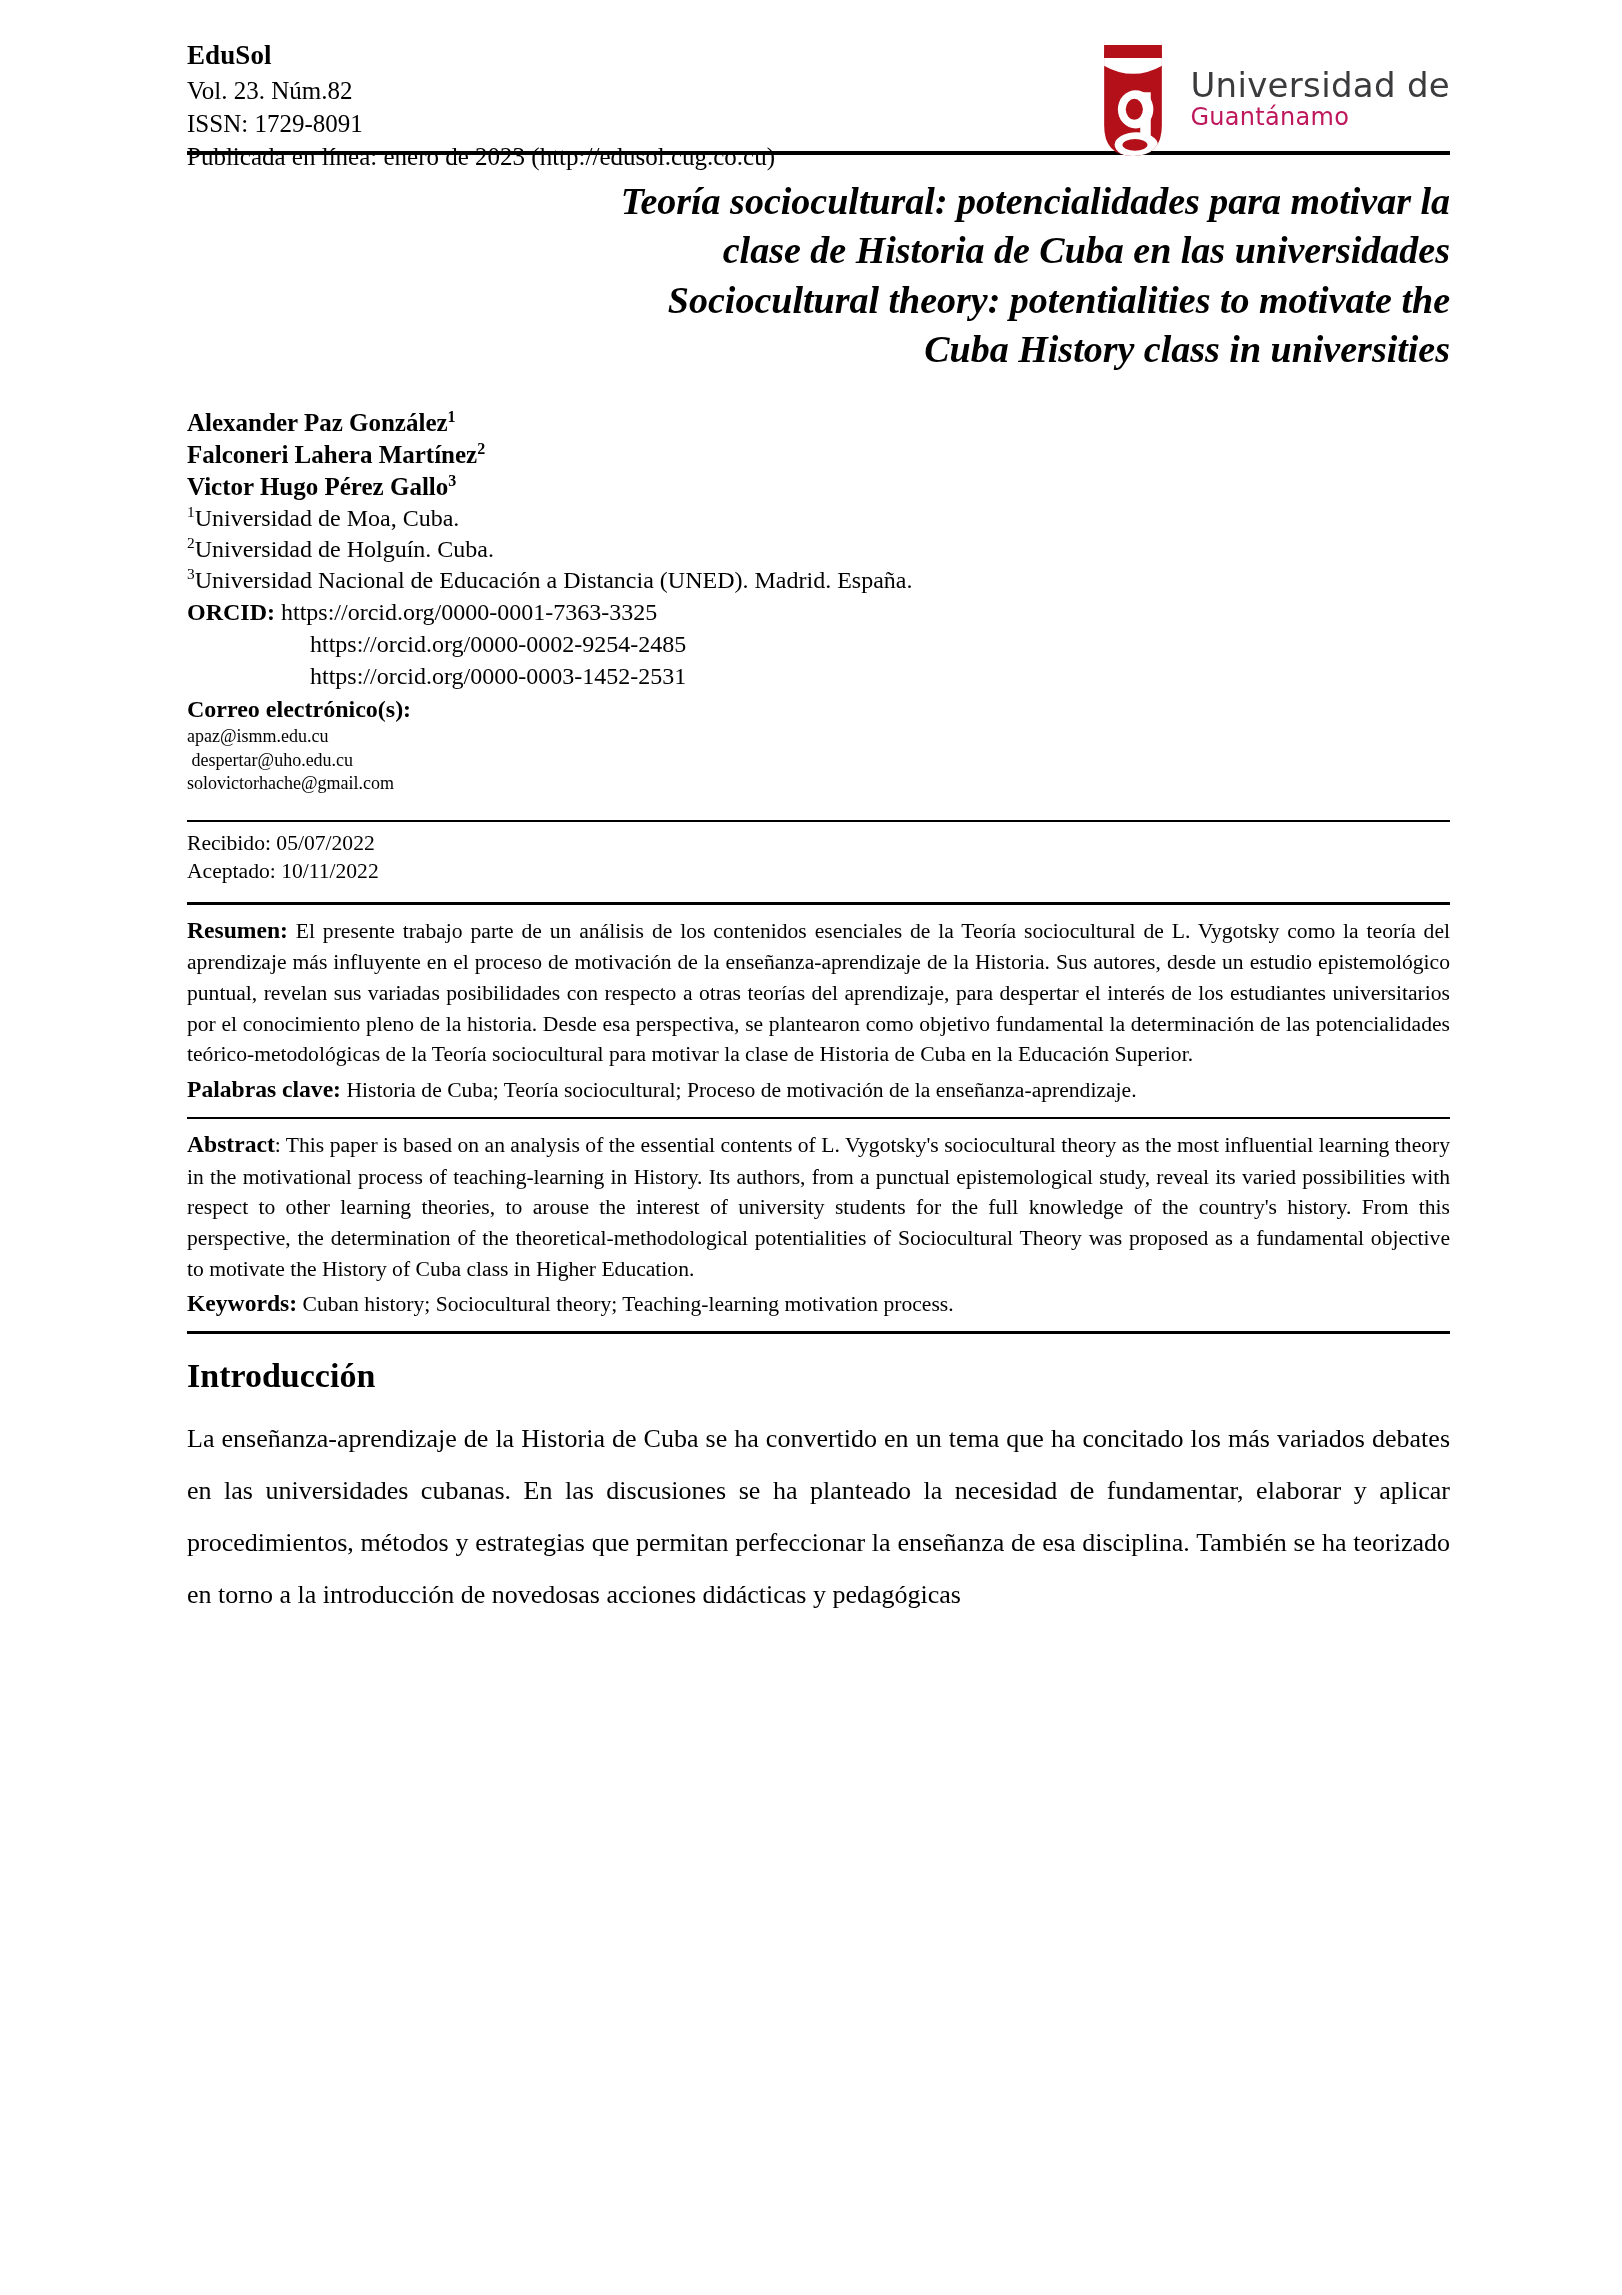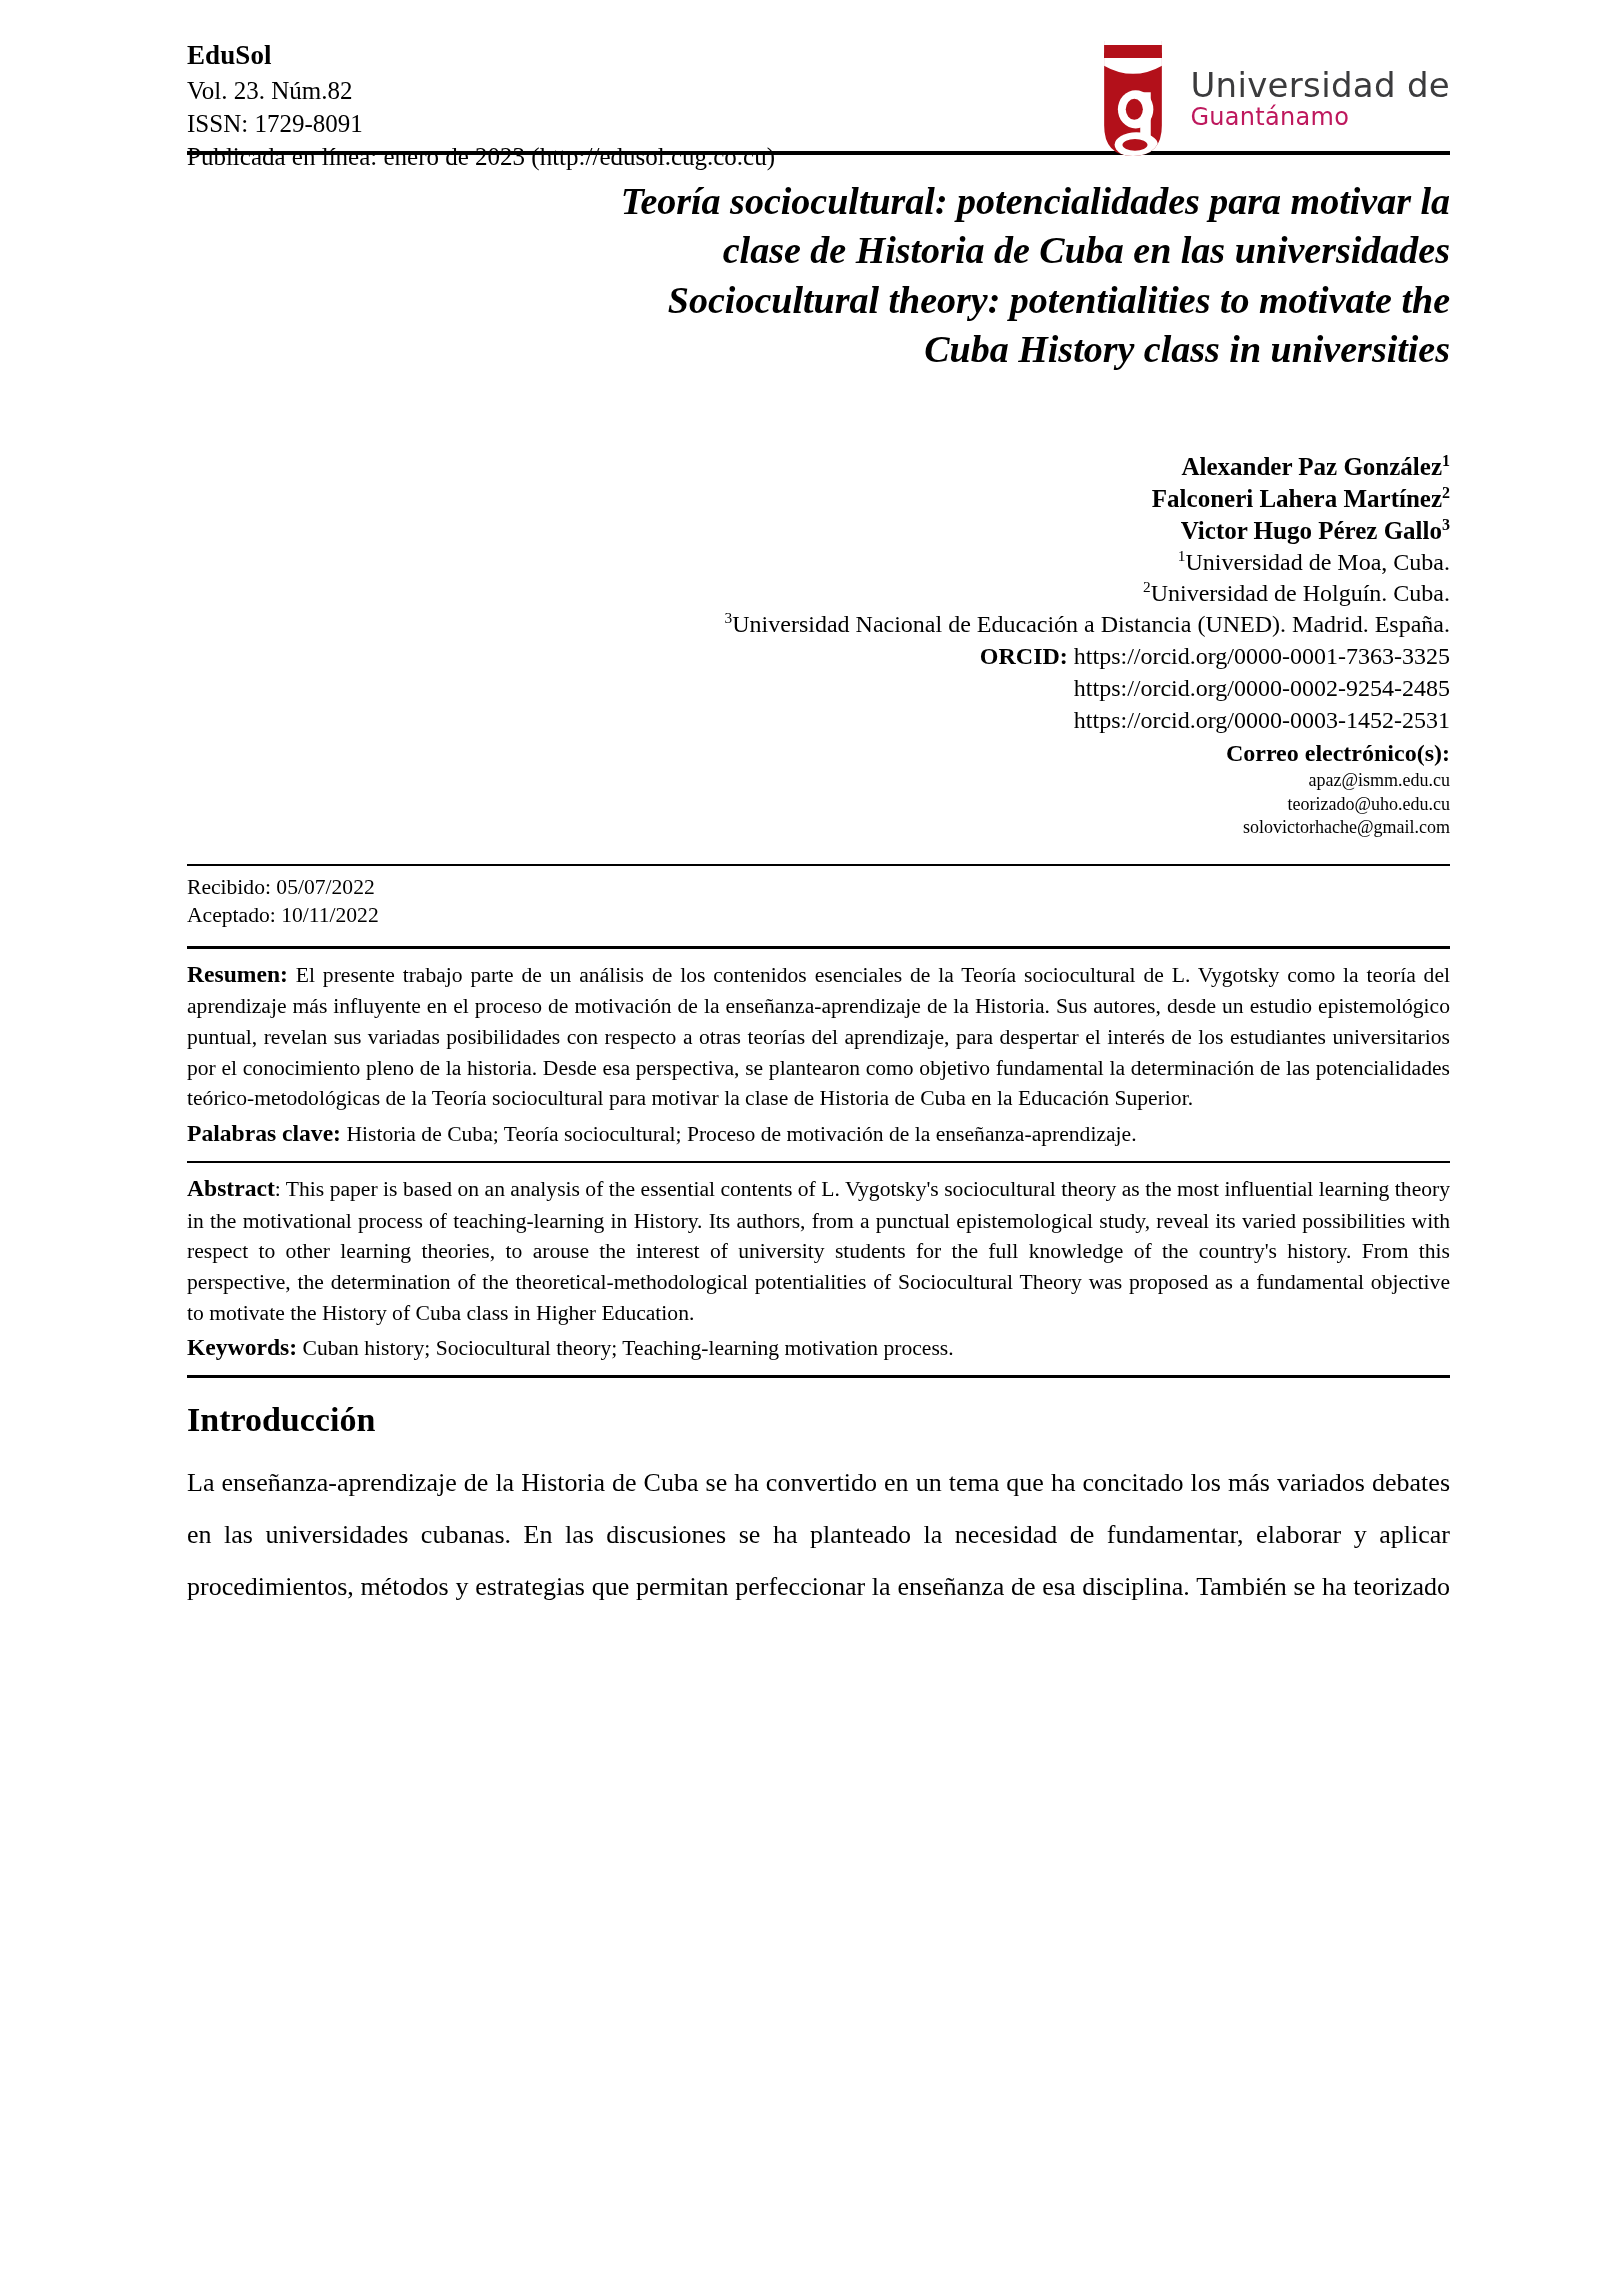--- a/index.html
+++ b/index.html
@@ -97,24 +97,23 @@
     font-style: italic;
     font-size: 38px;
     line-height: 1.30;
     margin-top: 22px;
     margin-bottom: 0;
   }
   .title-block div { white-space: nowrap; }
 
   
   .authors {
-    margin-top: 77px;
+    margin-top: 33px;
     font-size: 24px;
     line-height: 1.28;
-    text-align: right;
   }
   .author-name {
     font-weight: bold;
     font-size: 25px;
   }
   .author-name sup, .affil sup {
     font-size: 0.64em;
     vertical-align: super;
     line-height: 0;
   }
@@ -268,21 +267,21 @@
       <div class="affil"><sup>1</sup><span>Universidad de Moa, Cuba.</span></div>
       <div class="affil"><sup>2</sup><span>Universidad de Holguín. Cuba.</span></div>
       <div class="affil"><sup>3</sup><span>Universidad Nacional de Educación a Distancia (UNED). Madrid. España.</span></div>
 
       <div class="orcid-row"><span class="orcid-label">ORCID:</span> <span>https://orcid.org/0000-0001-7363-3325</span></div>
       <div class="orcid-row orcid-indent"><span>https://orcid.org/0000-0002-9254-2485</span></div>
       <div class="orcid-row orcid-indent"><span>https://orcid.org/0000-0003-1452-2531</span></div>
 
       <div class="correo-label">Correo electrónico(s):</div>
       <div class="email">apaz@ismm.edu.cu</div>
-      <div class="email pad">teorizado@uho.edu.cu</div>
+      <div class="email pad">despertar@uho.edu.cu</div>
       <div class="email">solovictorhache@gmail.com</div>
     </div>
 
     <div class="rule-thin rule-dates-top"></div>
     <div class="dates">
       <div>Recibido: 05/07/2022</div>
       <div>Aceptado: 10/11/2022</div>
     </div>
     <div class="rule-thin"></div>
 

